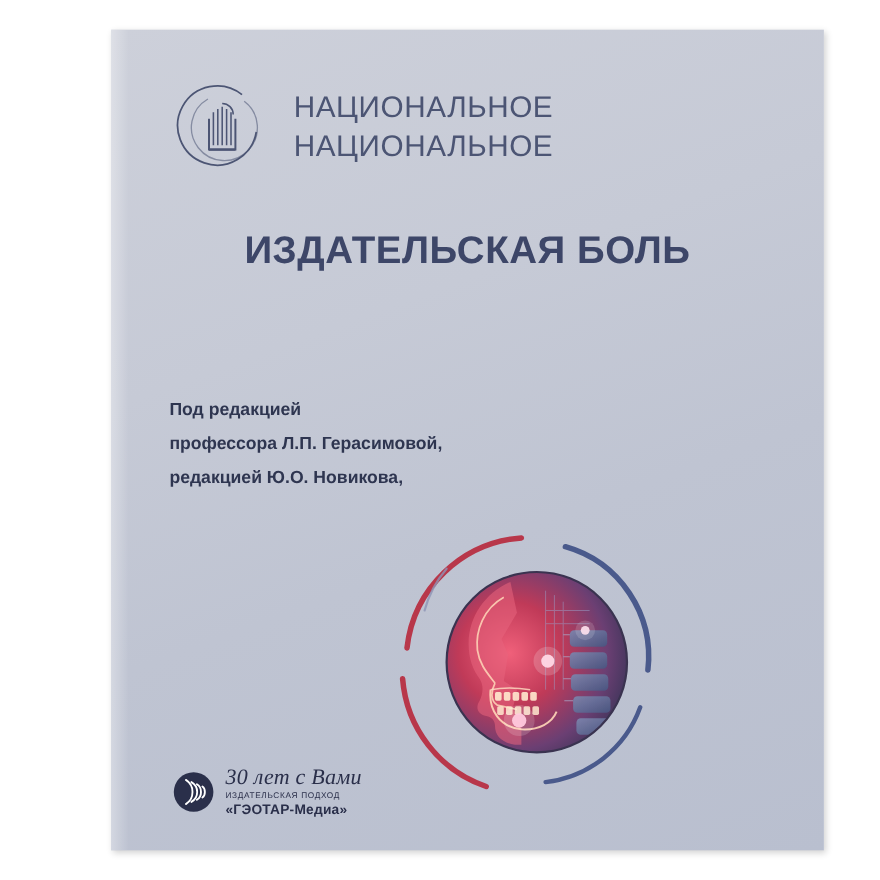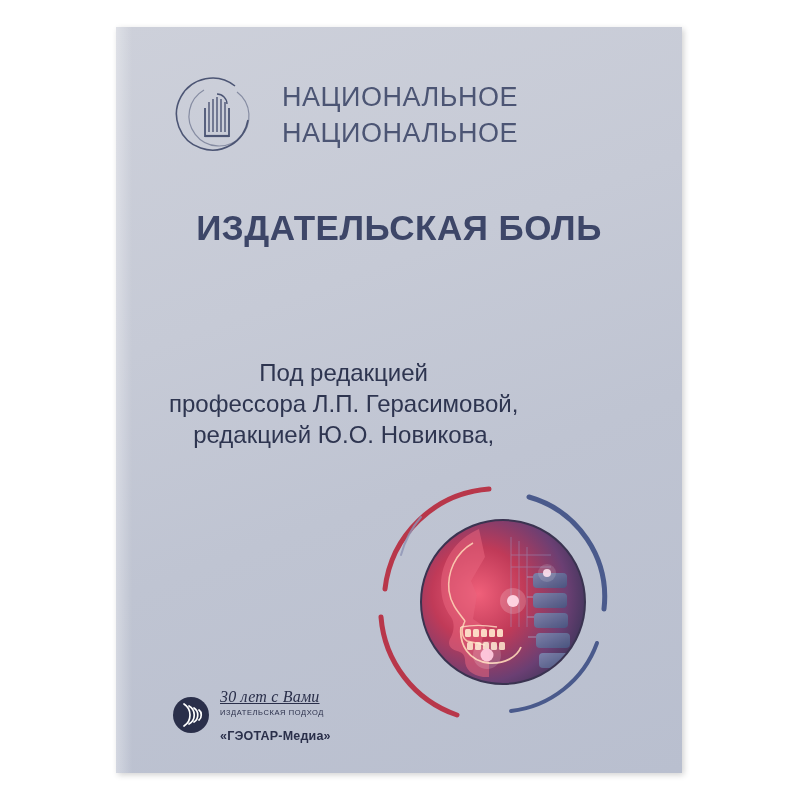--- a/index.html
+++ b/index.html
@@ -15,23 +15,23 @@
   }
   #page {
     position: relative;
     width: 800px;
     height: 800px;
     background: #ffffff;
   }
   
   .cover {
     position: absolute;
-    left: 116px;
+    left: 101px;
     top: 27px;
-    width: 566px;
+    width: 648px;
     height: 746px;
     background: linear-gradient(160deg, #cdd0da 0%, #c6cad6 35%, #bfc4d2 60%, #b9bfcf 100%);
     box-shadow: 2px 2px 6px rgba(0,0,0,0.18);
     overflow: hidden;
   }
   .cover::after {
     content: "";
     position: absolute;
     left: 0; top: 0; bottom: 0;
     width: 16px;
@@ -86,24 +86,23 @@
     font-weight: bold;
     letter-spacing: 0.3px;
   }
 
   
   .editors {
     position: absolute;
     left: 53px;
     top: 330px;
     color: #2e3550;
-    font-size: 24px;
-    font-weight: normal;
+    font-size: 16px;
+    font-weight: bold;
     line-height: 31px;
-    text-align: center;
   }
 
   
   .illus {
     position: absolute;
     left: 245px;
     top: 450px;
     width: 275px;
     height: 250px;
   }
@@ -123,39 +122,38 @@
     flex: none;
   }
   .pub-lines {
     position: relative;
     padding-top: 2px;
   }
   .pub-years {
     color: #2a2f4a;
     font-family: "Liberation Serif", serif;
     font-style: italic;
-    font-size: 16px;
+    font-size: 20px;
     line-height: 16px;
     letter-spacing: 0.2px;
-    text-decoration: underline;
   }
   .pub-group {
     color: #2a2f4a;
     font-size: 7.5px;
     letter-spacing: 0.6px;
     line-height: 11px;
     margin-top: 2px;
   }
   .pub-name {
     color: #2a2f4a;
     font-size: 12.5px;
     font-weight: bold;
     letter-spacing: 0.2px;
     line-height: 14px;
-    margin-top: 11px;
+    margin-top: 1px;
   }
 </style>
 </head>
 <body>
 
 <div id="page">
 
   <div class="cover">
 
     <div class="series">

